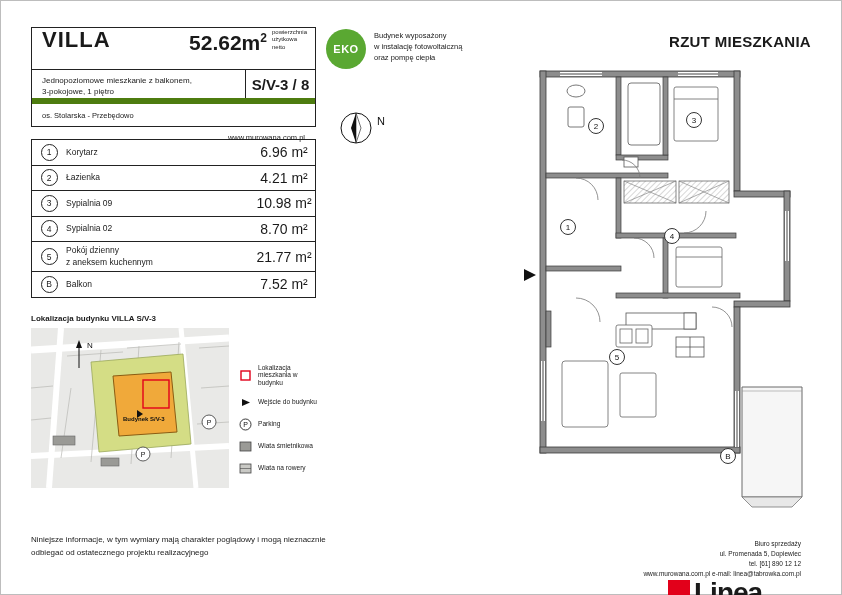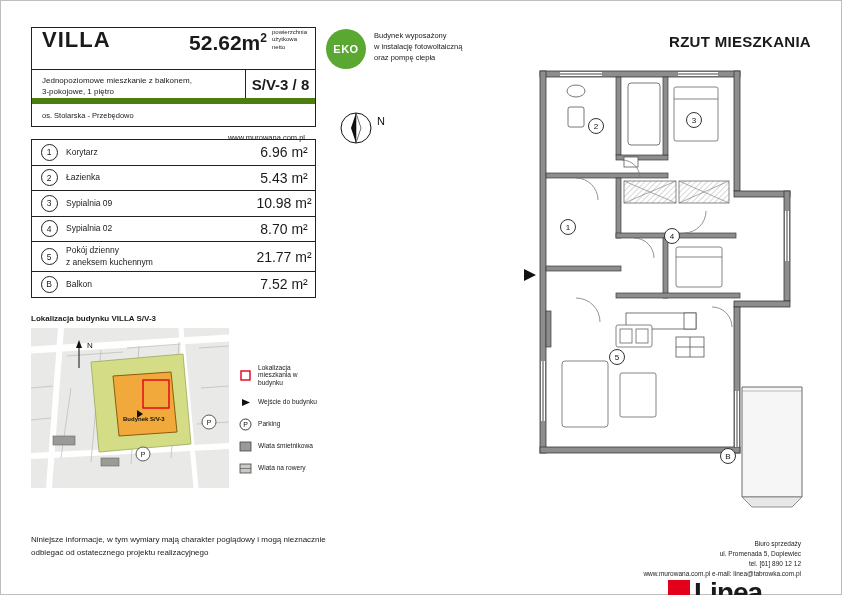--- a/index.html
+++ b/index.html
@@ -128,21 +128,21 @@
             <div class="circ">1</div>
           </div>
           <div class="r-name" style="white-space:pre-line">Korytarz</div>
           <div class="r-area">6.96 m²</div>
         </div>
         <div class="room">
           <div class="r-num">
             <div class="circ">2</div>
           </div>
           <div class="r-name" style="white-space:pre-line">Łazienka</div>
-          <div class="r-area">5.43 m²</div>
+          <div class="r-area">4.21 m²</div>
         </div>
         <div class="room">
           <div class="r-num">
             <div class="circ">3</div>
           </div>
           <div class="r-name" style="white-space:pre-line">Sypialnia 09</div>
           <div class="r-area">10.98 m²</div>
         </div>
         <div class="room">
           <div class="r-num">

